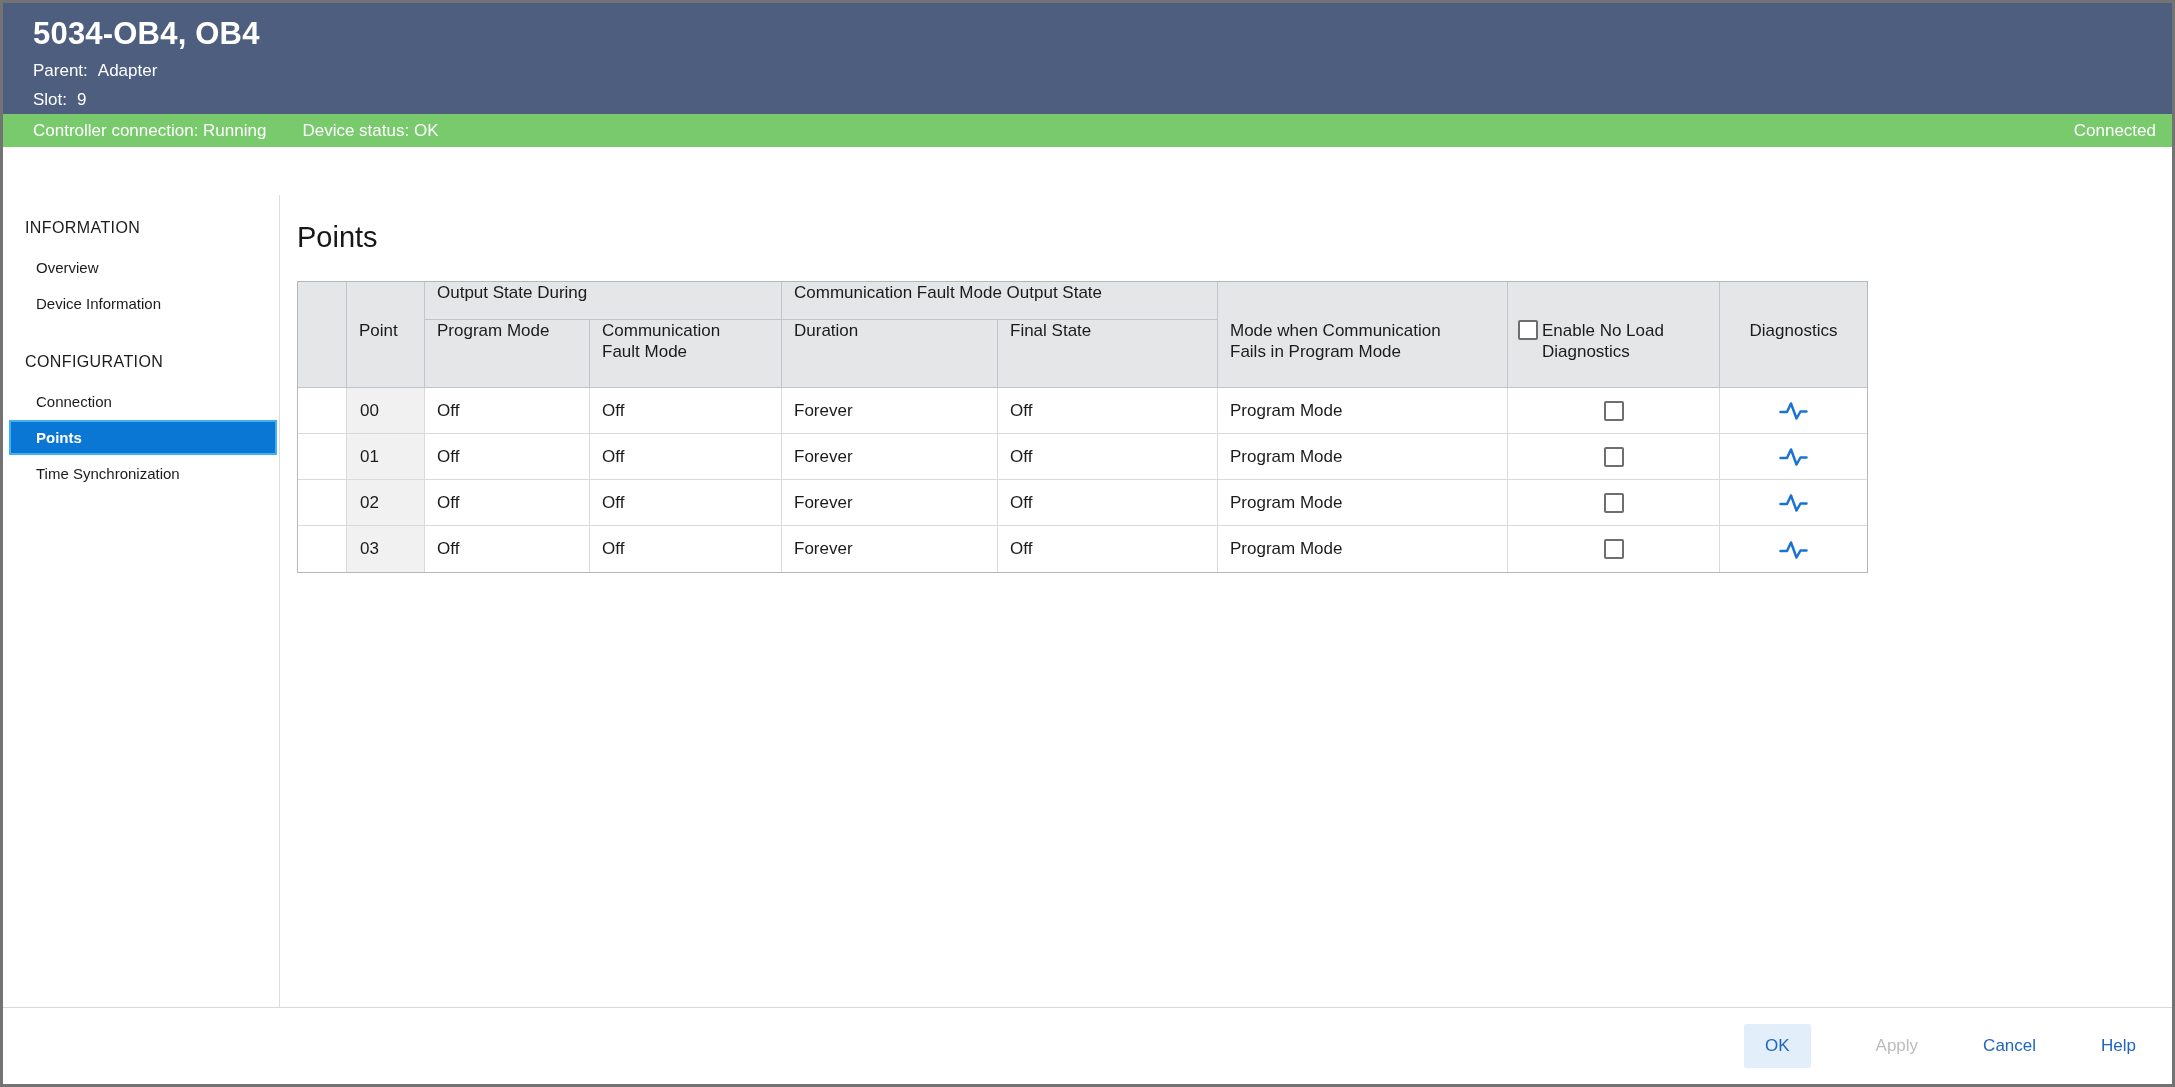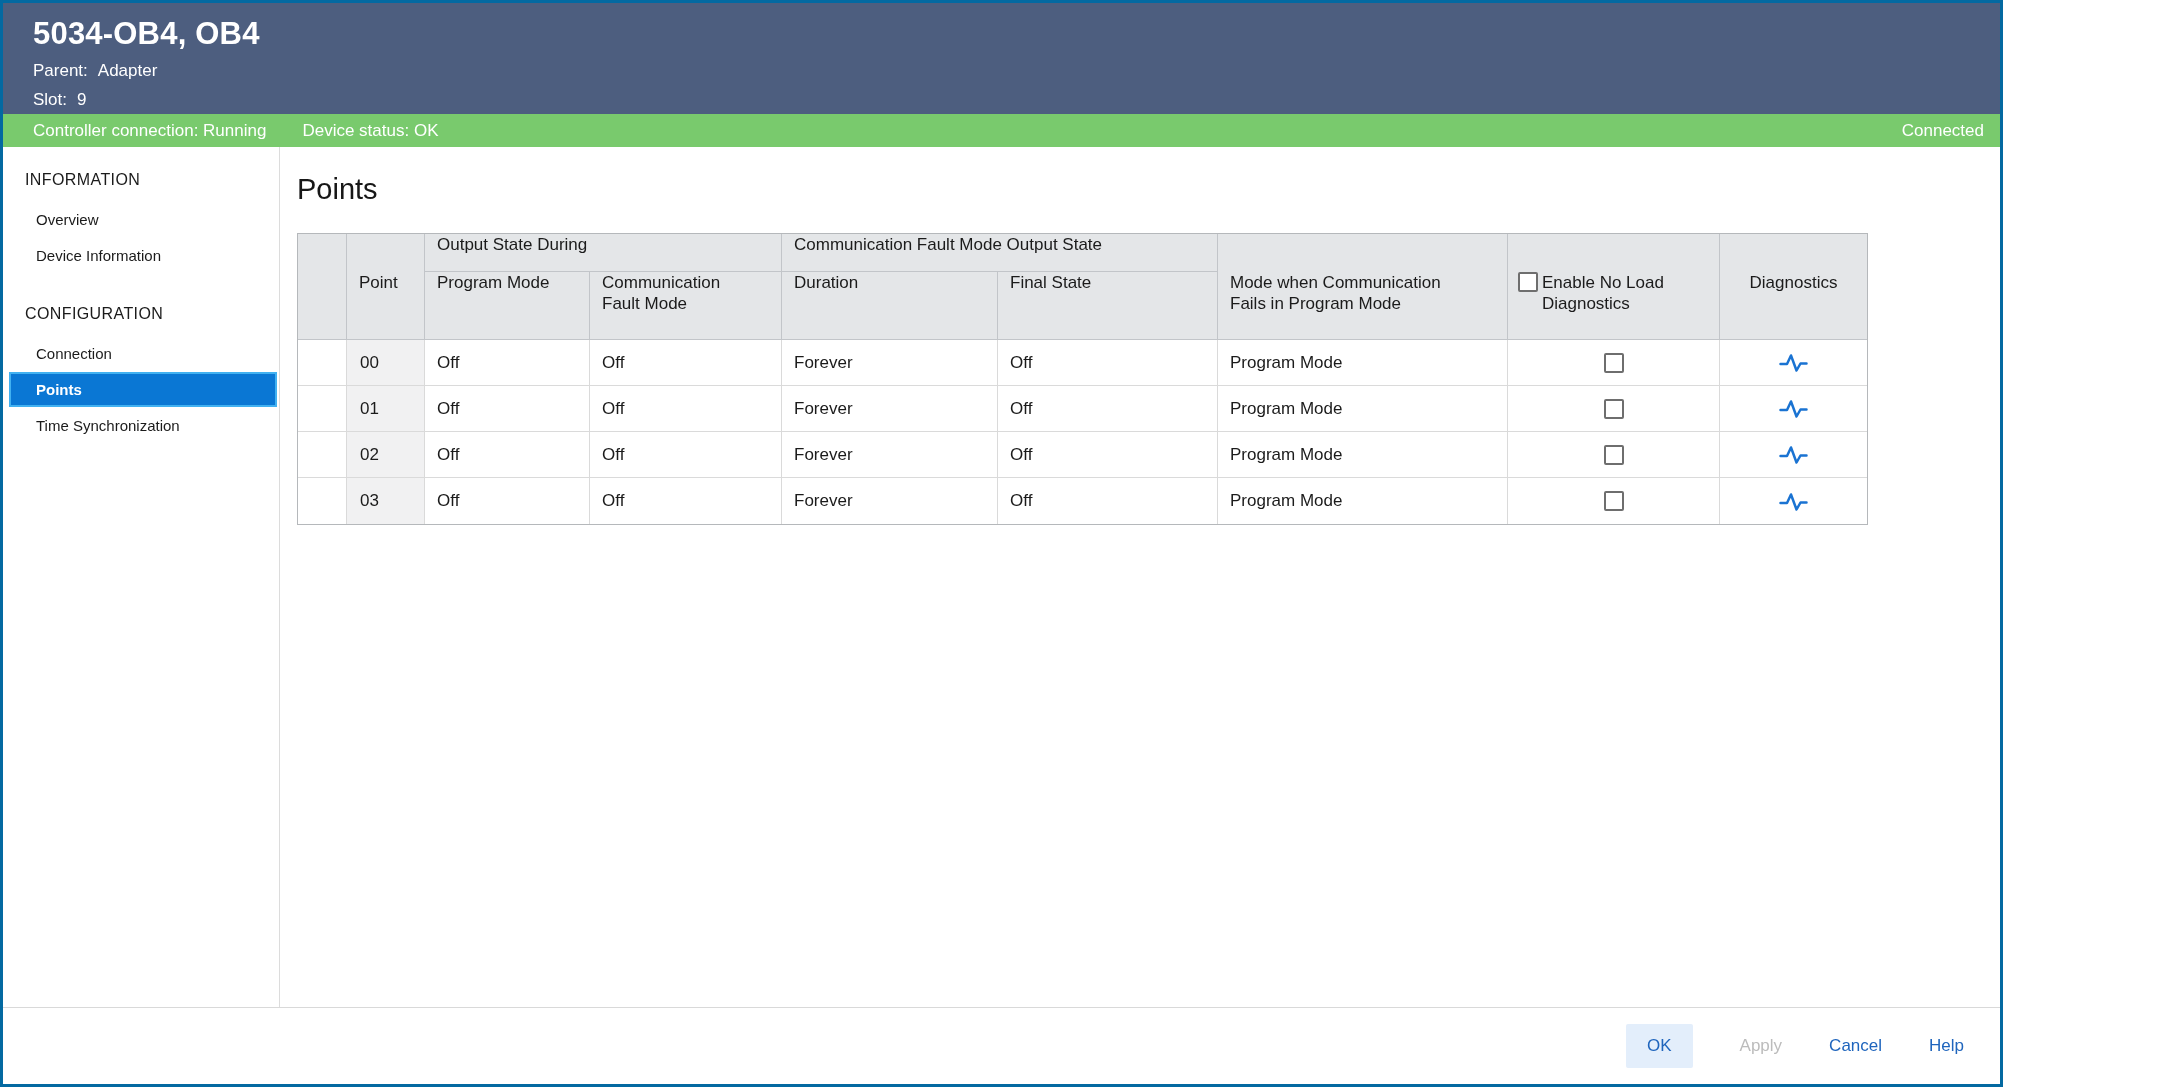--- a/index.html
+++ b/index.html
@@ -1,21 +1,21 @@
 <!DOCTYPE html>
 <html style="--titlebar_bg: #4d5e7f; --status_bar_bg: #79ca6d; --selected_item_bg: #0a77d4; --selected_item_border: #41b1f1; --accent_blue: #1f65bd; --ok_button_bg: #e3eefb; --diagnostics_icon_blue: #1a73d2; --header_cell_bg: #e4e6e8; --point_cell_bg: #f1f1f2;"><head>
 <meta charset="utf-8">
 <style>
   * { box-sizing: border-box; margin: 0; padding: 0; }
   html,body { background:#ffffff; }
   body { font-family: "Liberation Sans", sans-serif; color:#1b1b1b; }
 
   .window {
-    width: 2003px; height: 1087px;
-    border: 3px solid #0369a1;
+    width: 2175px; height: 1087px;
+    border: 3px solid #737373;
     background: #fff;
     display: flex; flex-direction: column;
     overflow: hidden;
   }
 
   
   .titlebar {
     flex: 0 0 111px;
     background: var(--titlebar_bg, #4d5e7f);
     color: #fff;
@@ -28,21 +28,21 @@
   .statusbar {
     flex: 0 0 33px;
     background: var(--status_bar_bg, #79ca6d);
     color: #fff; font-size: 17px;
     display: flex; align-items: center;
     padding: 0 16px 0 30px; gap: 36px;
   }
   .statusbar .conn-state { margin-left: auto; }
 
   
-  .main { flex: 1 1 auto; display: flex; min-height: 0; }
+  .main { flex: 1 1 auto; display: flex; min-height: 0; margin-top: 48px; }
 
   .sidebar { flex: 0 0 277px; border-right: 1px solid #dcdcdc; padding-top: 16px; }
   .side-section { margin-bottom: 24px; }
   .side-heading { font-size: 16px; letter-spacing: .4px; padding: 8px 0 12px 22px; }
   .side-item {
     font-size: 15px; height: 35px;
     display: flex; align-items: center;
     padding-left: 33px; margin: 1px 0;
     cursor: default;
   }
@@ -111,21 +111,21 @@
     background: #fff; display: inline-block; flex: 0 0 auto;
     cursor: pointer;
   }
   .diag-svg { display: block; cursor: pointer; }
 
   
   .footer {
     flex: 0 0 77px;
     border-top: 1px solid #d9d9d9;
     display: flex; align-items: center; justify-content: flex-end;
-    gap: 47px; padding-right: 36px;
+    gap: 65px; padding-right: 36px;
     font-size: 17px; background: #fff;
   }
   .btn { color: var(--accent_blue, #1f65bd); cursor: pointer; }
   .btn.ok { background: var(--ok_button_bg, #e3eefb); padding: 12px 21px; border-radius: 2px; }
   .btn.disabled { color: #bcbcbc; cursor: default; }
 </style>
 </head>
 <body>
 
 <div class="window">

